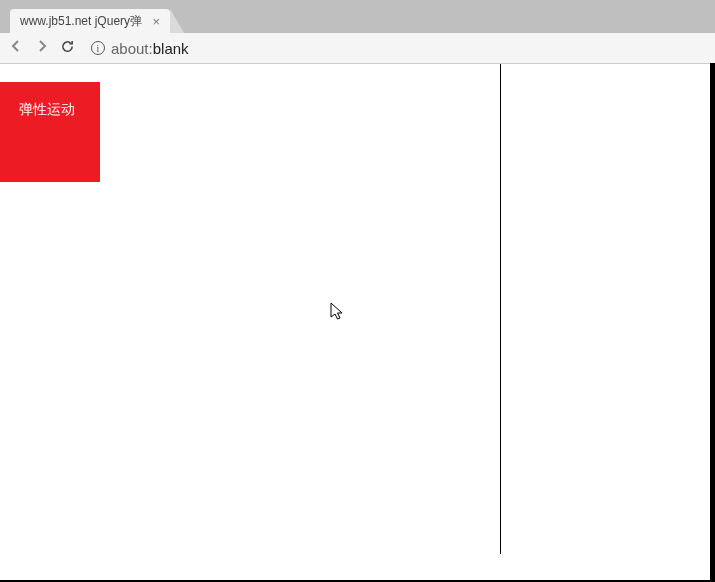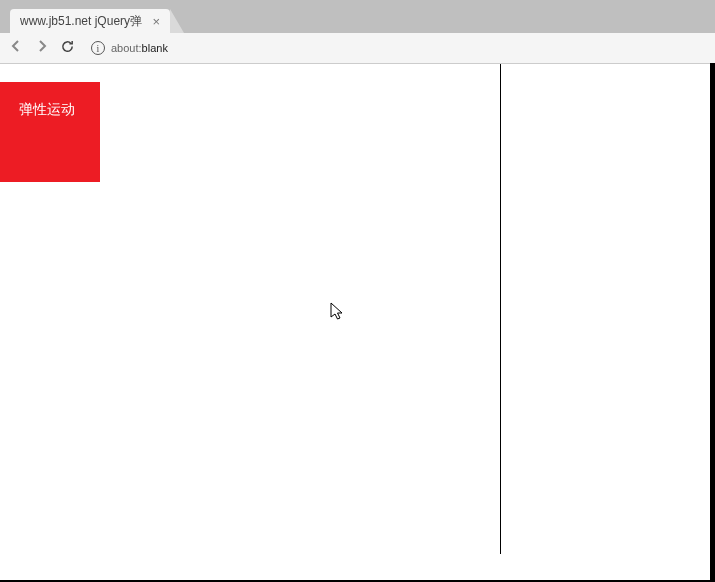--- a/index.html
+++ b/index.html
@@ -96,21 +96,21 @@
       border-radius: 50%;
       display: flex;
       align-items: center;
       justify-content: center;
       font-size: 10px;
       color: #555;
       font-family: serif;
     }
     .url-text {
       color: #666;
-      font-size: 11px;
+      font-size: 15px;
     }
     .url-path {
       color: #222;
     }
     .content-area {
       position: relative;
       width: 100%;
       height: calc(582px - 63px);
       background: #fff;
       overflow: hidden;

